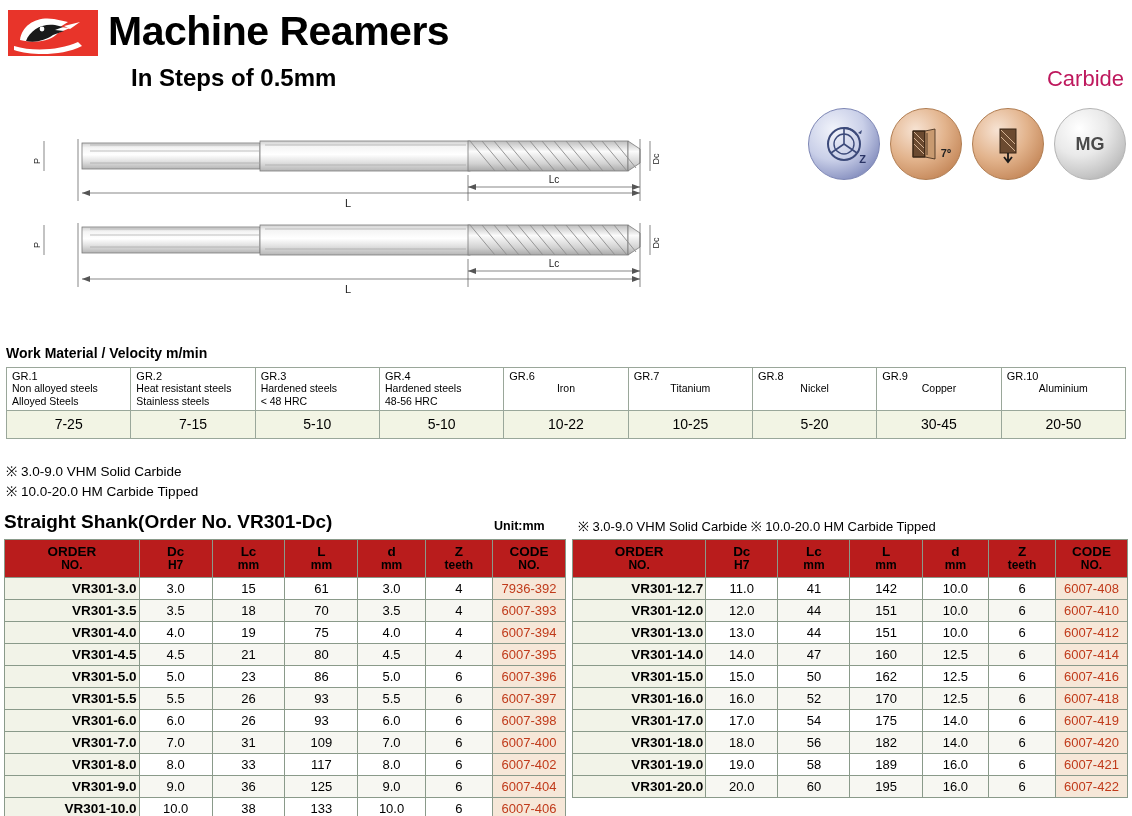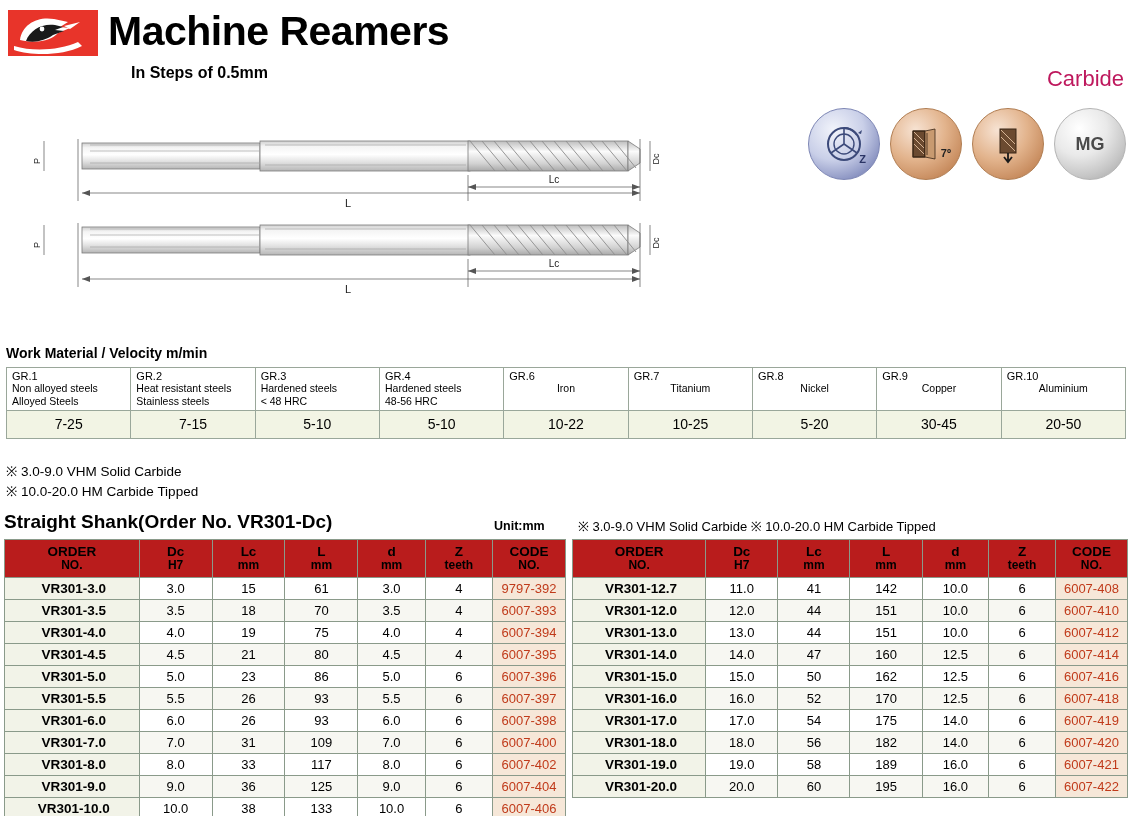--- a/index.html
+++ b/index.html
@@ -30,21 +30,21 @@
   .title {
     position: absolute;
     left: 108px; top: 8px;
     font-size: 41px;
     font-weight: bold;
     letter-spacing: -0.5px;
   }
   .subtitle {
     position: absolute;
     left: 131px; top: 64px;
-    font-size: 16px;
+    font-size: 24px;
     font-weight: bold;
   }
   .carbide {
     position: absolute;
     right: 8px; top: 66px;
     font-size: 22px;
     font-weight: normal;
     color: #be185d;
   }
 
@@ -174,21 +174,21 @@
     height: 38px;
   }
   table.spec thead th .sub {
     display: block;
     font-size: 12px;
     font-weight: bold;
   }
   table.spec td.order {
     background: #f2f3e8;
     font-weight: bold;
-    text-align: center;
+    text-align: right;
     padding-left: 6px;
     font-size: 13.5px;
   }
   table.spec td.code {
     background: #f6e7d8;
     color: #c03a1a;
     font-size: 13px;
   }
   table.spec td.num { background: #ffffff; font-size: 13px; }
   table.spec tbody tr:nth-child(even) td.num { background: #f7f7f2; }
@@ -410,21 +410,21 @@
     </tr>
   </thead>
   <tbody>
     <tr>
         <td class="order">VR301-3.0</td>
         <td class="num">3.0</td>
         <td class="num">15</td>
         <td class="num">61</td>
         <td class="num">3.0</td>
         <td class="num">4</td>
-        <td class="code">9797-392</td>
+        <td class="code">7936-392</td>
       </tr>
     <tr>
         <td class="order">VR301-3.5</td>
         <td class="num">3.5</td>
         <td class="num">18</td>
         <td class="num">70</td>
         <td class="num">3.5</td>
         <td class="num">4</td>
         <td class="code">6007-393</td>
       </tr>

